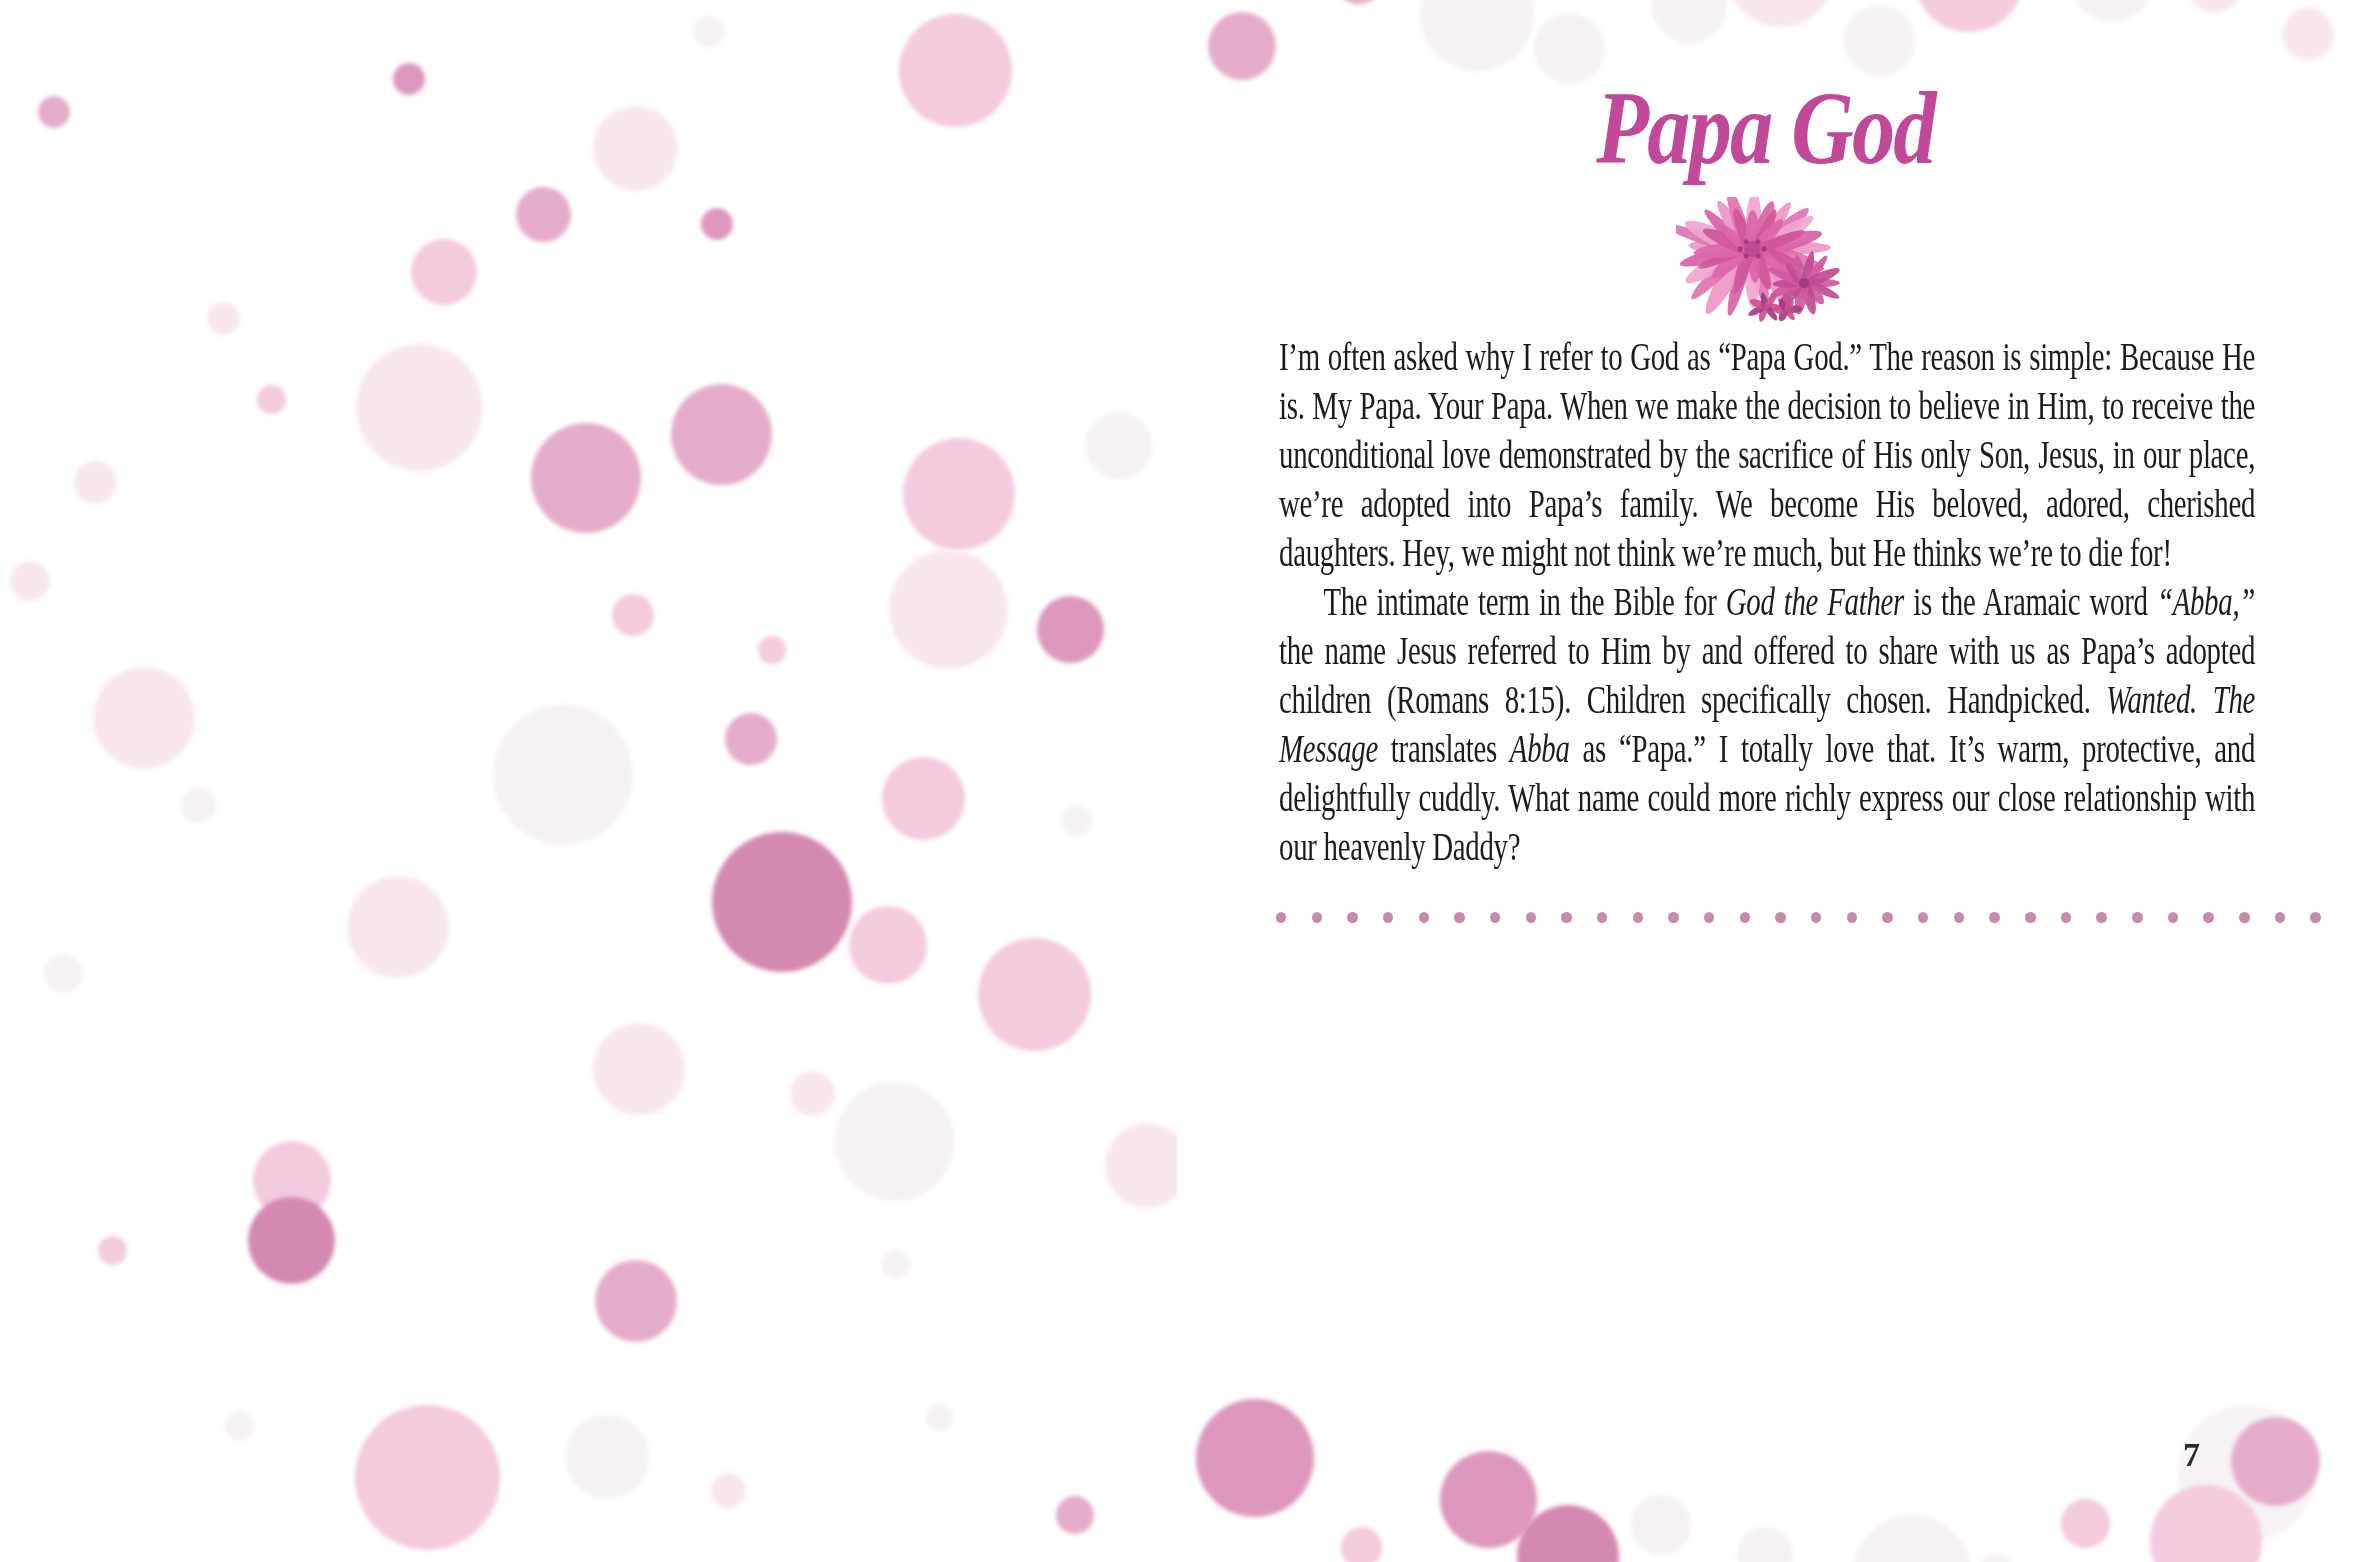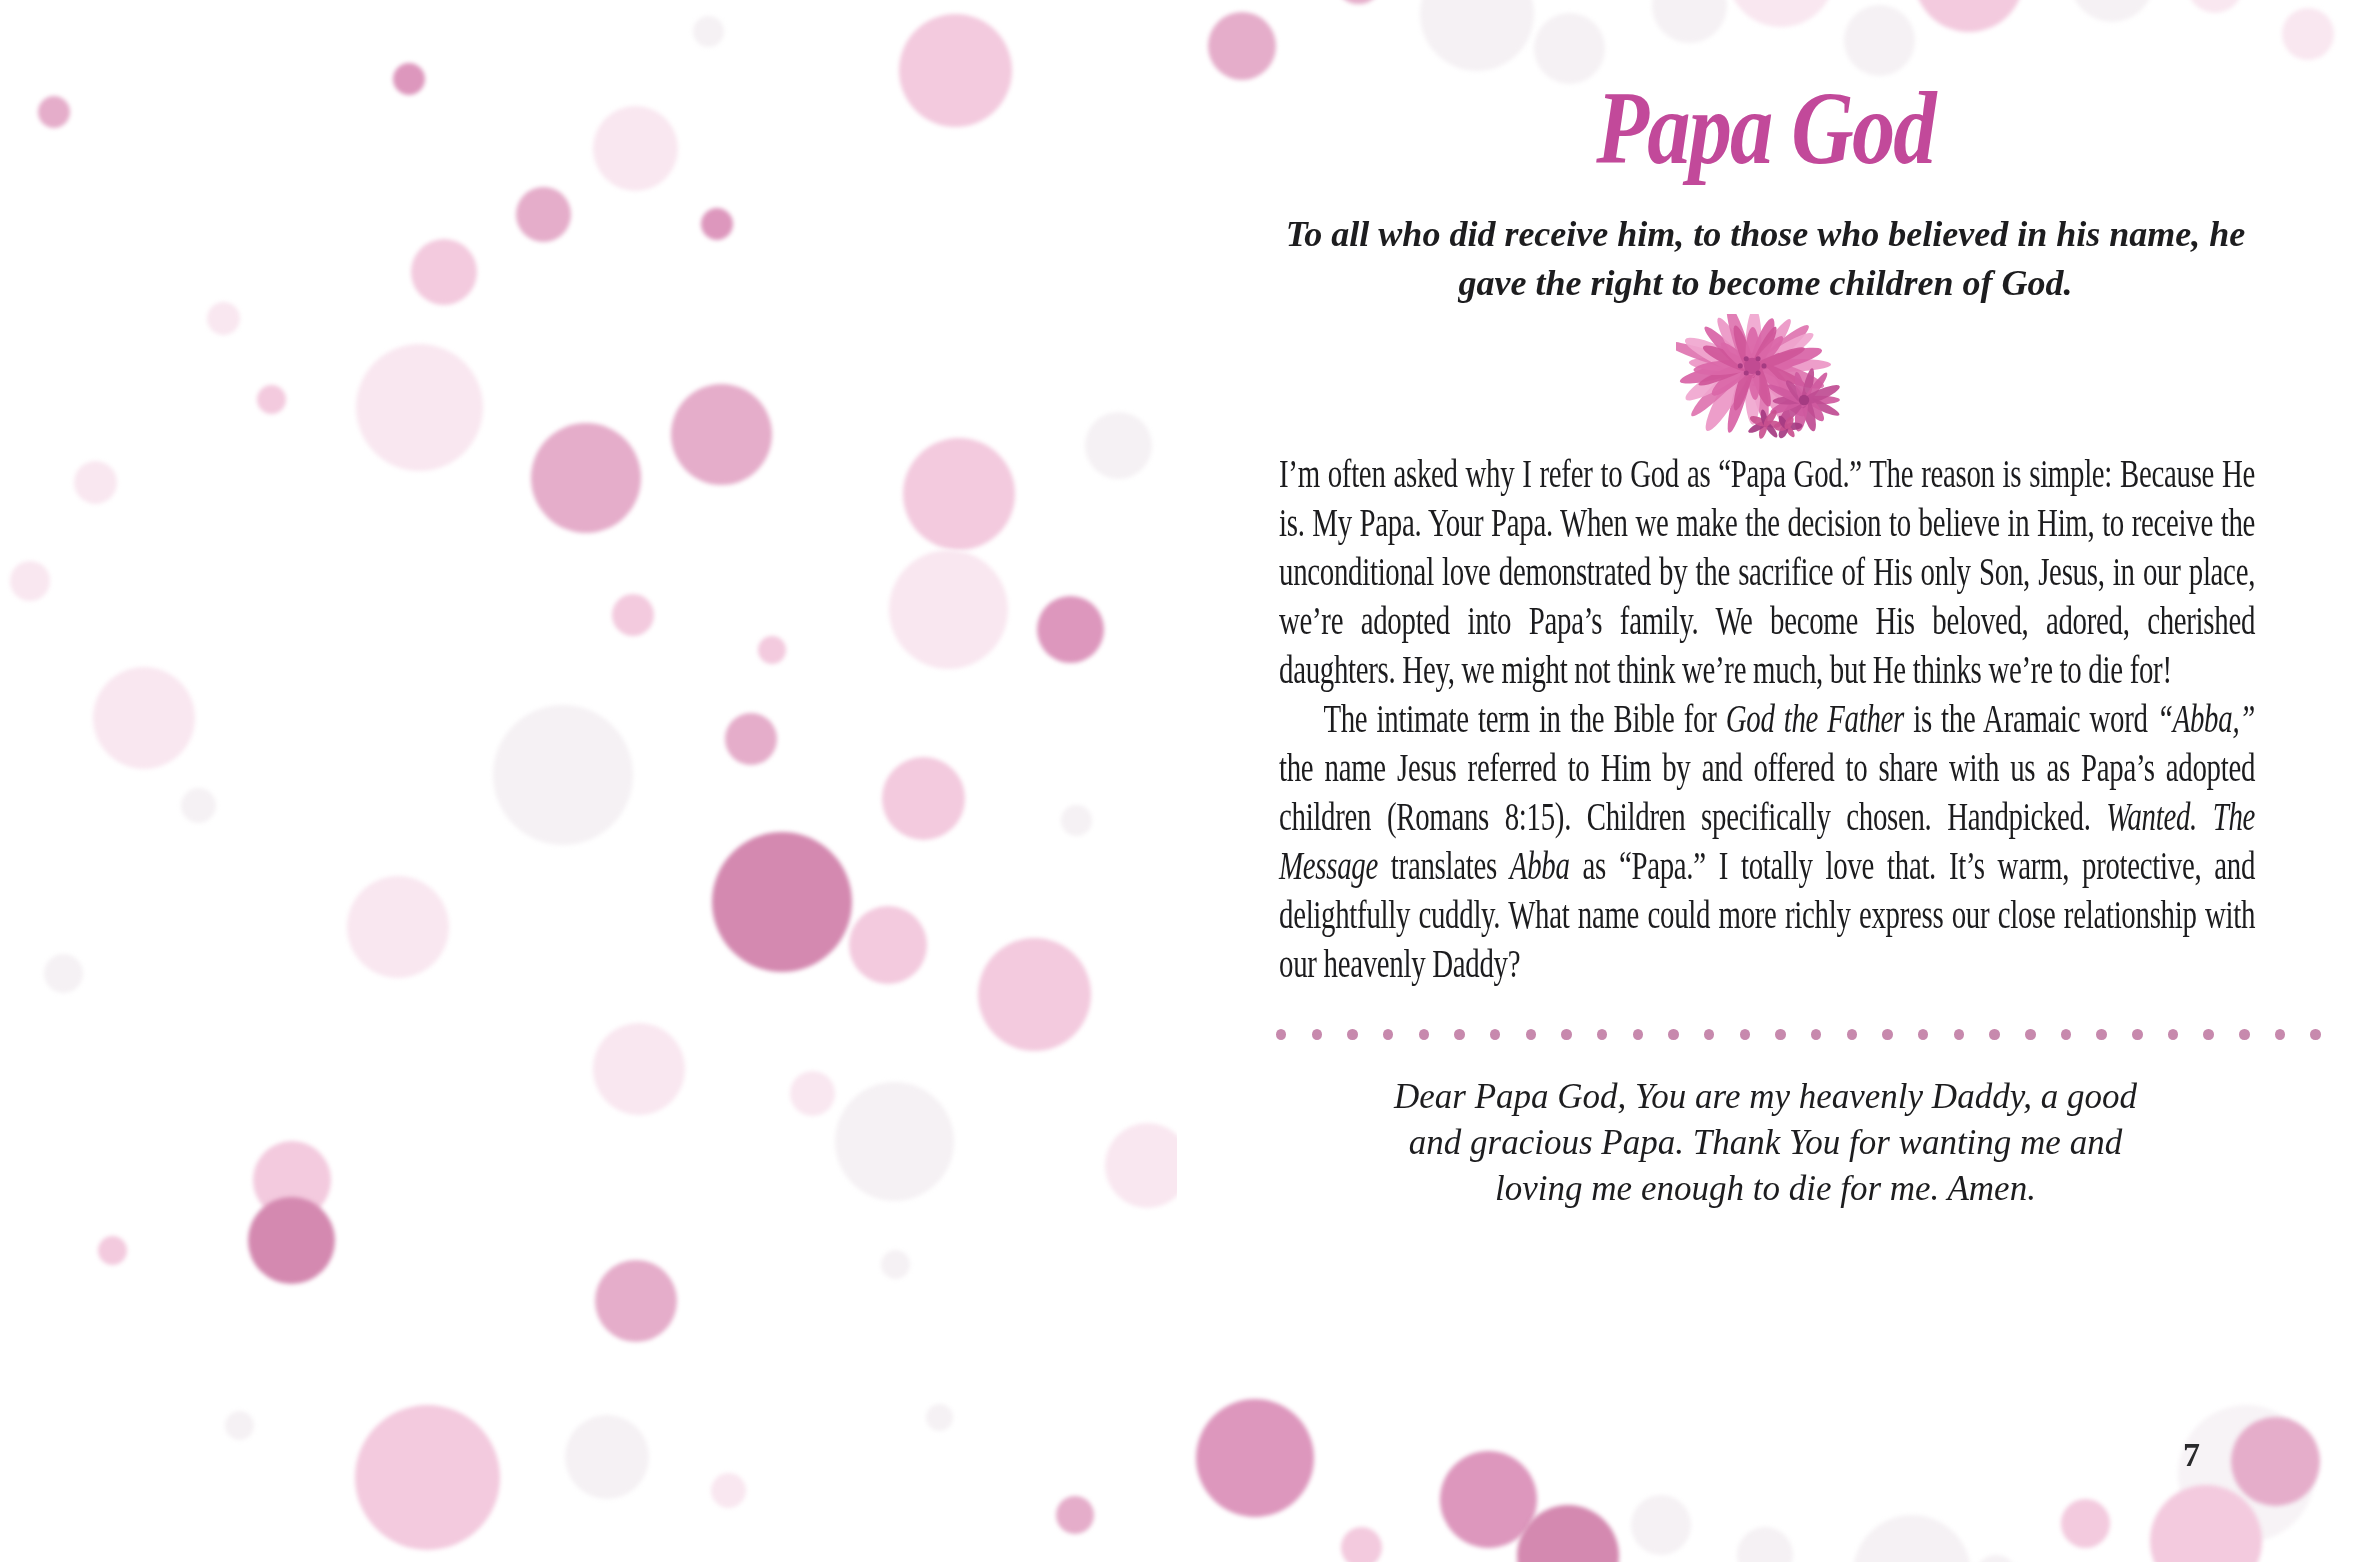--- a/index.html
+++ b/index.html
@@ -153,21 +153,20 @@
       <div class="dot" style="left: 2061px; top: 1499px; width: 49px; height: 49px; background: rgb(243, 202, 222);"></div>
       <div class="dot" style="left: 2150px; top: 1485px; width: 112px; height: 112px; background: rgb(243, 202, 222);"></div>
       <div class="dot" style="left: 2231px; top: 1417px; width: 89px; height: 89px; background: rgb(229, 173, 202);"></div>
     </div>
 
   <div class="page page-right">
     <div class="content">
 
       <h1 class="title" id="title" style="color: rgb(194, 73, 154);">Papa God</h1>
 
-      <p class="verse">To all who did receive him, to those who believed in his name, he gave the right to become children of God.</p>
 
 
       <div class="flower">
         <svg id="flower-svg" width="179" height="126" viewBox="0 0 240 170" xmlns="http://www.w3.org/2000/svg">
             <ellipse cx="149.96083105159528" cy="69.34420096038072" rx="58.633047576427465" ry="8.850418673362583" fill="#ec96c6" opacity="0.92" transform="rotate(-1.2634109077043831 149.96083105159528 69.34420096038072)"></ellipse>
             <ellipse cx="145.60754525092955" cy="79.34024187070408" rx="56.3889597978592" ry="11.261080218944699" fill="#de74b0" opacity="0.92" transform="rotate(19.058269723318517 145.60754525092955 79.34024187070408)"></ellipse>
             <ellipse cx="133.30054892289695" cy="83.36905719704721" rx="46.45549357748032" ry="9.449334839126095" fill="#f0a6cf" opacity="0.92" transform="rotate(34.56301512895152 133.30054892289695 83.36905719704721)"></ellipse>
             <ellipse cx="133.6826447095327" cy="92.6617225533521" rx="59.120414669990545" ry="12.816953691188246" fill="#d863a6" opacity="0.92" transform="rotate(49.081169832497835 133.6826447095327 92.6617225533521)"></ellipse>
             <ellipse cx="124.86967325540915" cy="97.2959196839254" rx="60.636046814918515" ry="12.050502215977758" fill="#ec96c6" opacity="0.92" transform="rotate(62.54983057733625 124.86967325540915 97.2959196839254)"></ellipse>
             <ellipse cx="110.35087853653162" cy="94.92050651664233" rx="50.17552223539353" ry="9.853836184600368" fill="#de74b0" opacity="0.92" transform="rotate(78.26306498376653 110.35087853653162 94.92050651664233)"></ellipse>
@@ -274,21 +273,20 @@
           <span class="ddot" style="background: rgb(199, 137, 173);"></span>
           <span class="ddot" style="background: rgb(199, 137, 173);"></span>
           <span class="ddot" style="background: rgb(199, 137, 173);"></span>
           <span class="ddot" style="background: rgb(199, 137, 173);"></span>
           <span class="ddot" style="background: rgb(199, 137, 173);"></span>
           <span class="ddot" style="background: rgb(199, 137, 173);"></span>
           <span class="ddot" style="background: rgb(199, 137, 173);"></span>
           <span class="ddot" style="background: rgb(199, 137, 173);"></span>
         </div>
 
-      <p class="prayer">Dear Papa God, You are my heavenly Daddy, a good and gracious Papa. Thank You for wanting me and loving me enough to die for me. Amen.</p>
 
     </div>
 
     <div class="page-number-wrap">
       <span class="pg">7</span>
     </div>
   </div>
 
 </div>
 

